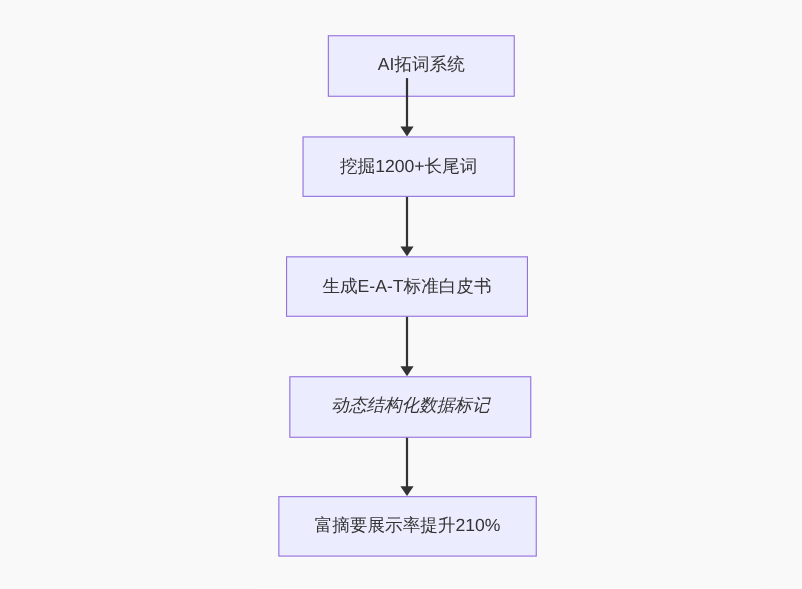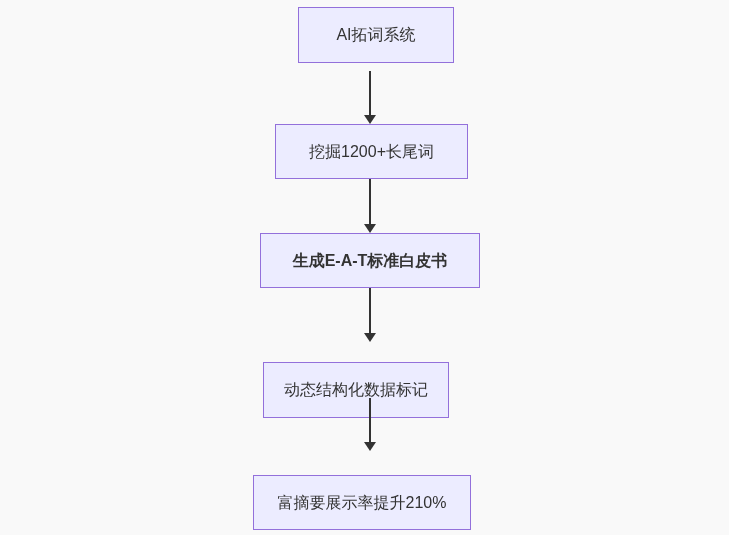--- a/index.html
+++ b/index.html
@@ -17,25 +17,25 @@
     background: var(--node_fill, #ECECFF);
     border: 1px solid var(--node_border, #9370DB);
     color: var(--text_color, #333333);
     display: flex;
     align-items: center;
     justify-content: center;
     font-size: 16px;
     text-align: center;
     line-height: 1.2;
   }
-  #node-a { left: 298px; top: 7px;  width: 156px; height: 56px; }
+  #node-a { left: 298px; top: 32px;  width: 170px; height: 56px; }
   #node-b { left: 275px; top: 124px; width: 193px; height: 55px; align-items: center; }
-  #node-c { left: 260px; top: 233px; width: 220px; height: 55px; font-weight: bold; }
-  #node-d { left: 263px; top: 362px; width: 186px; height: 56px; }
-  #node-e { left: 253px; top: 475px; width: 218px; height: 55px; text-align: center; }
+  #node-c { left: 260px; top: 233px; width: 220px; height: 55px; }
+  #node-d { left: 263px; top: 342px; width: 220px; height: 56px; font-style: italic; }
+  #node-e { left: 253px; top: 451px; width: 235px; height: 55px; text-align: center; }
 
   .edge-line {
     position: absolute;
     left: 369px;
     width: 2px;
     background: var(--arrow_color, #333333);
   }
   .edge-head {
     position: absolute;
     left: 364px;

